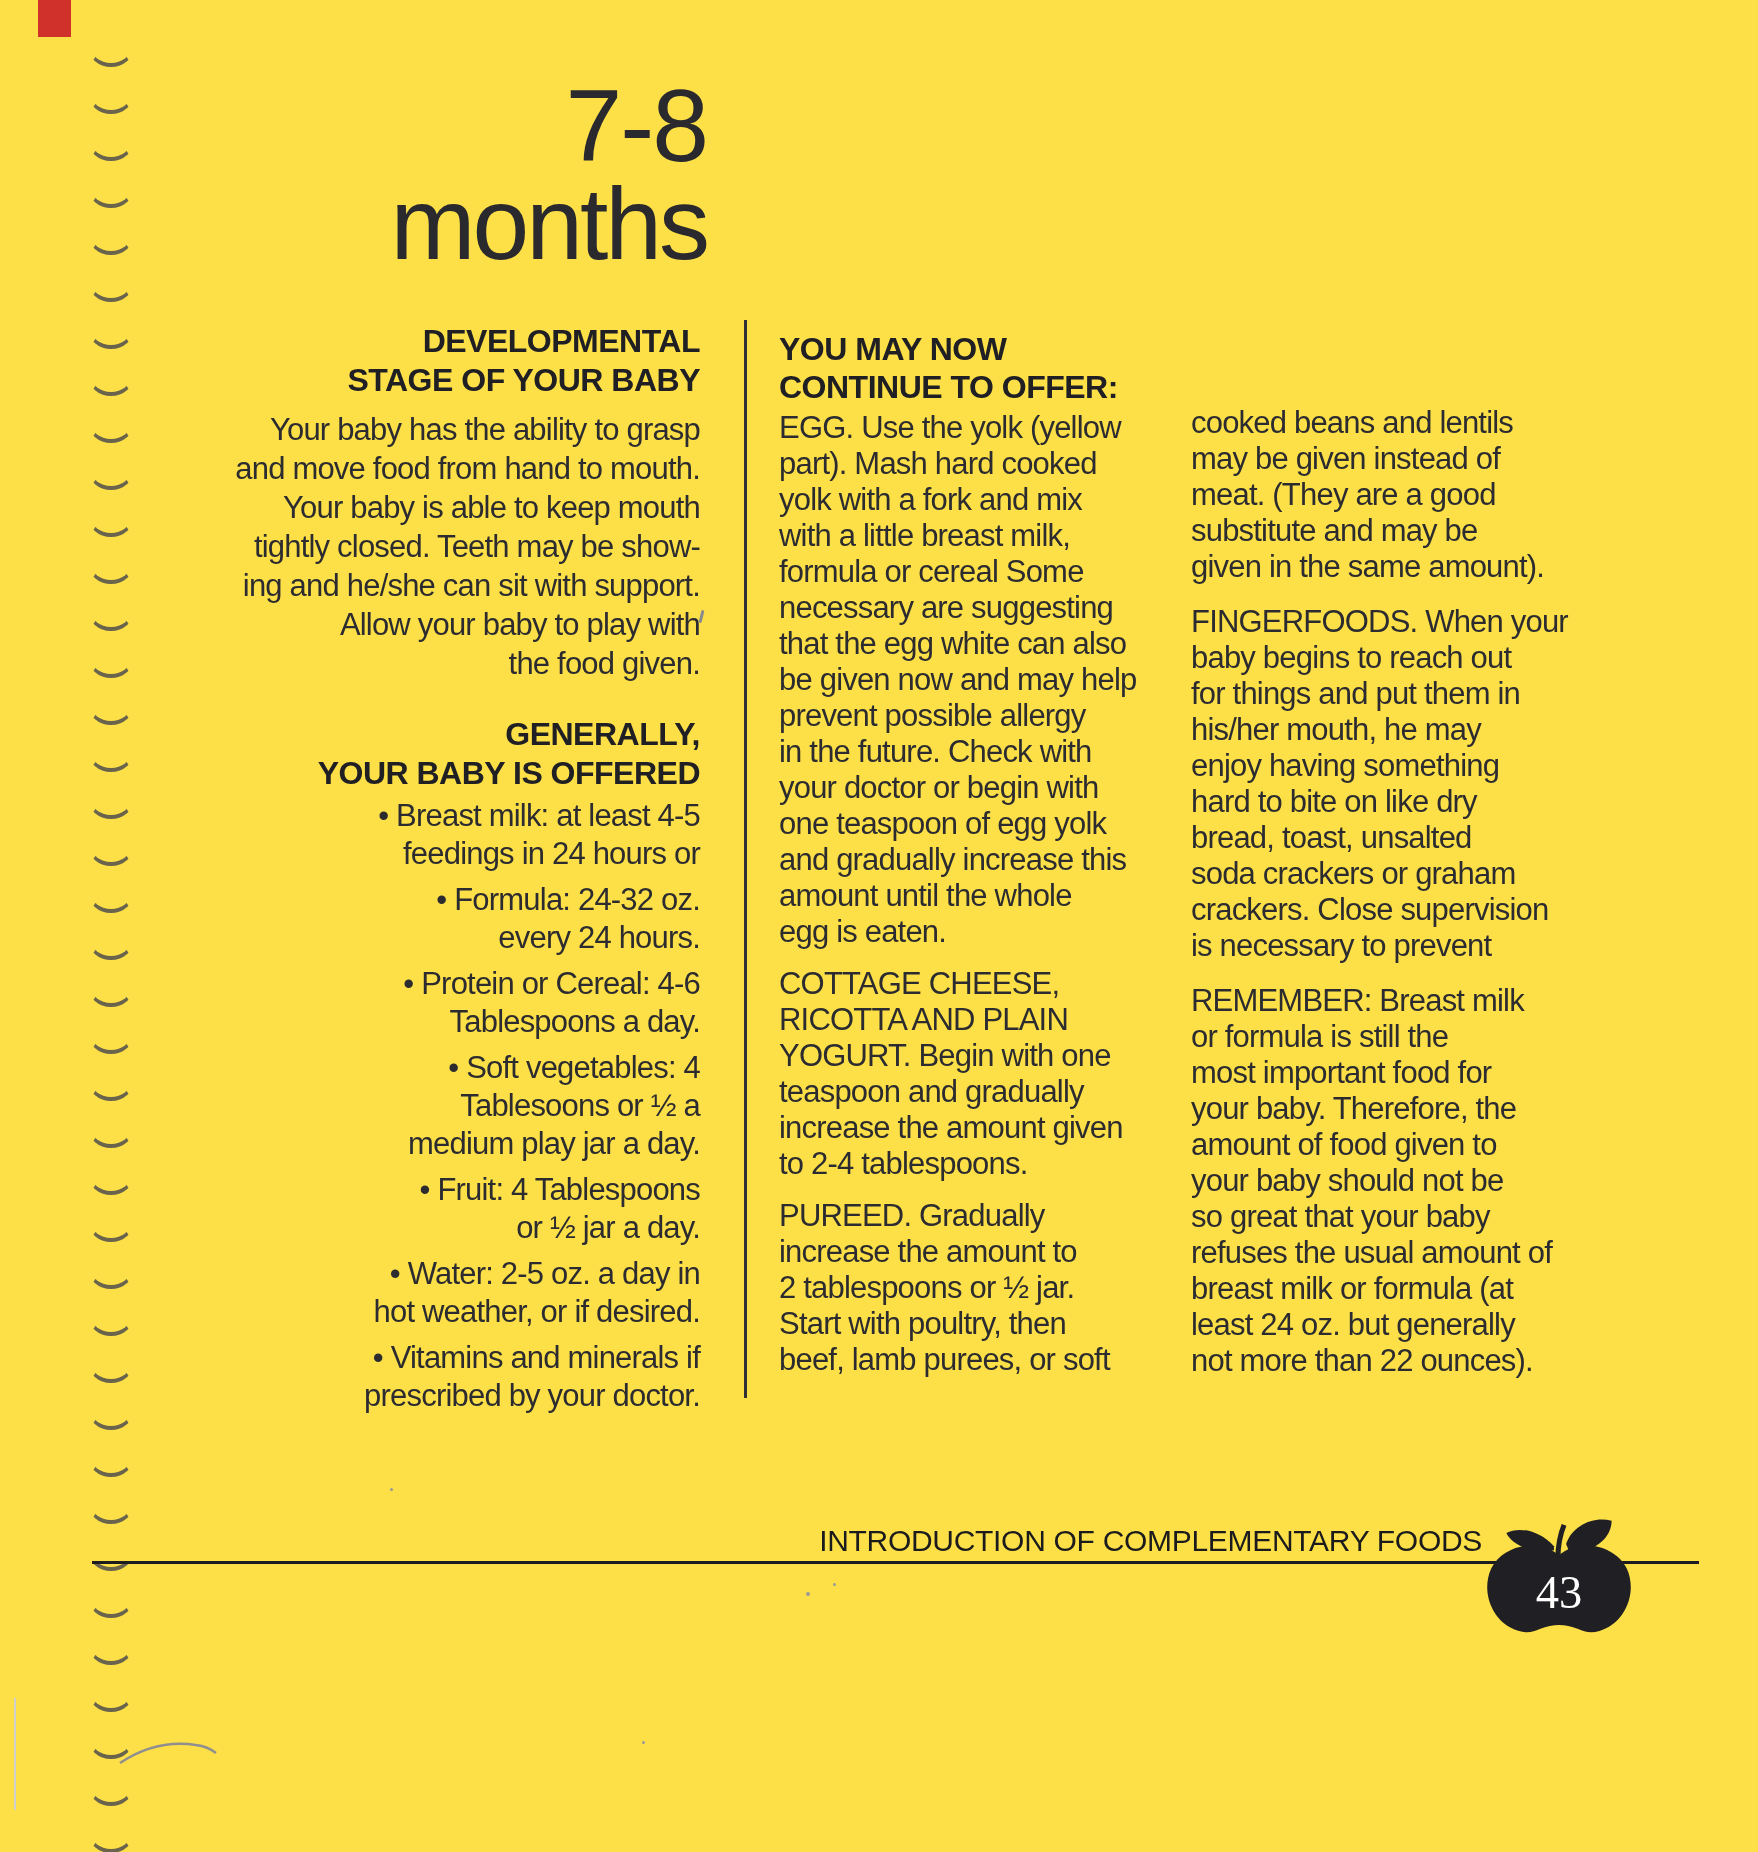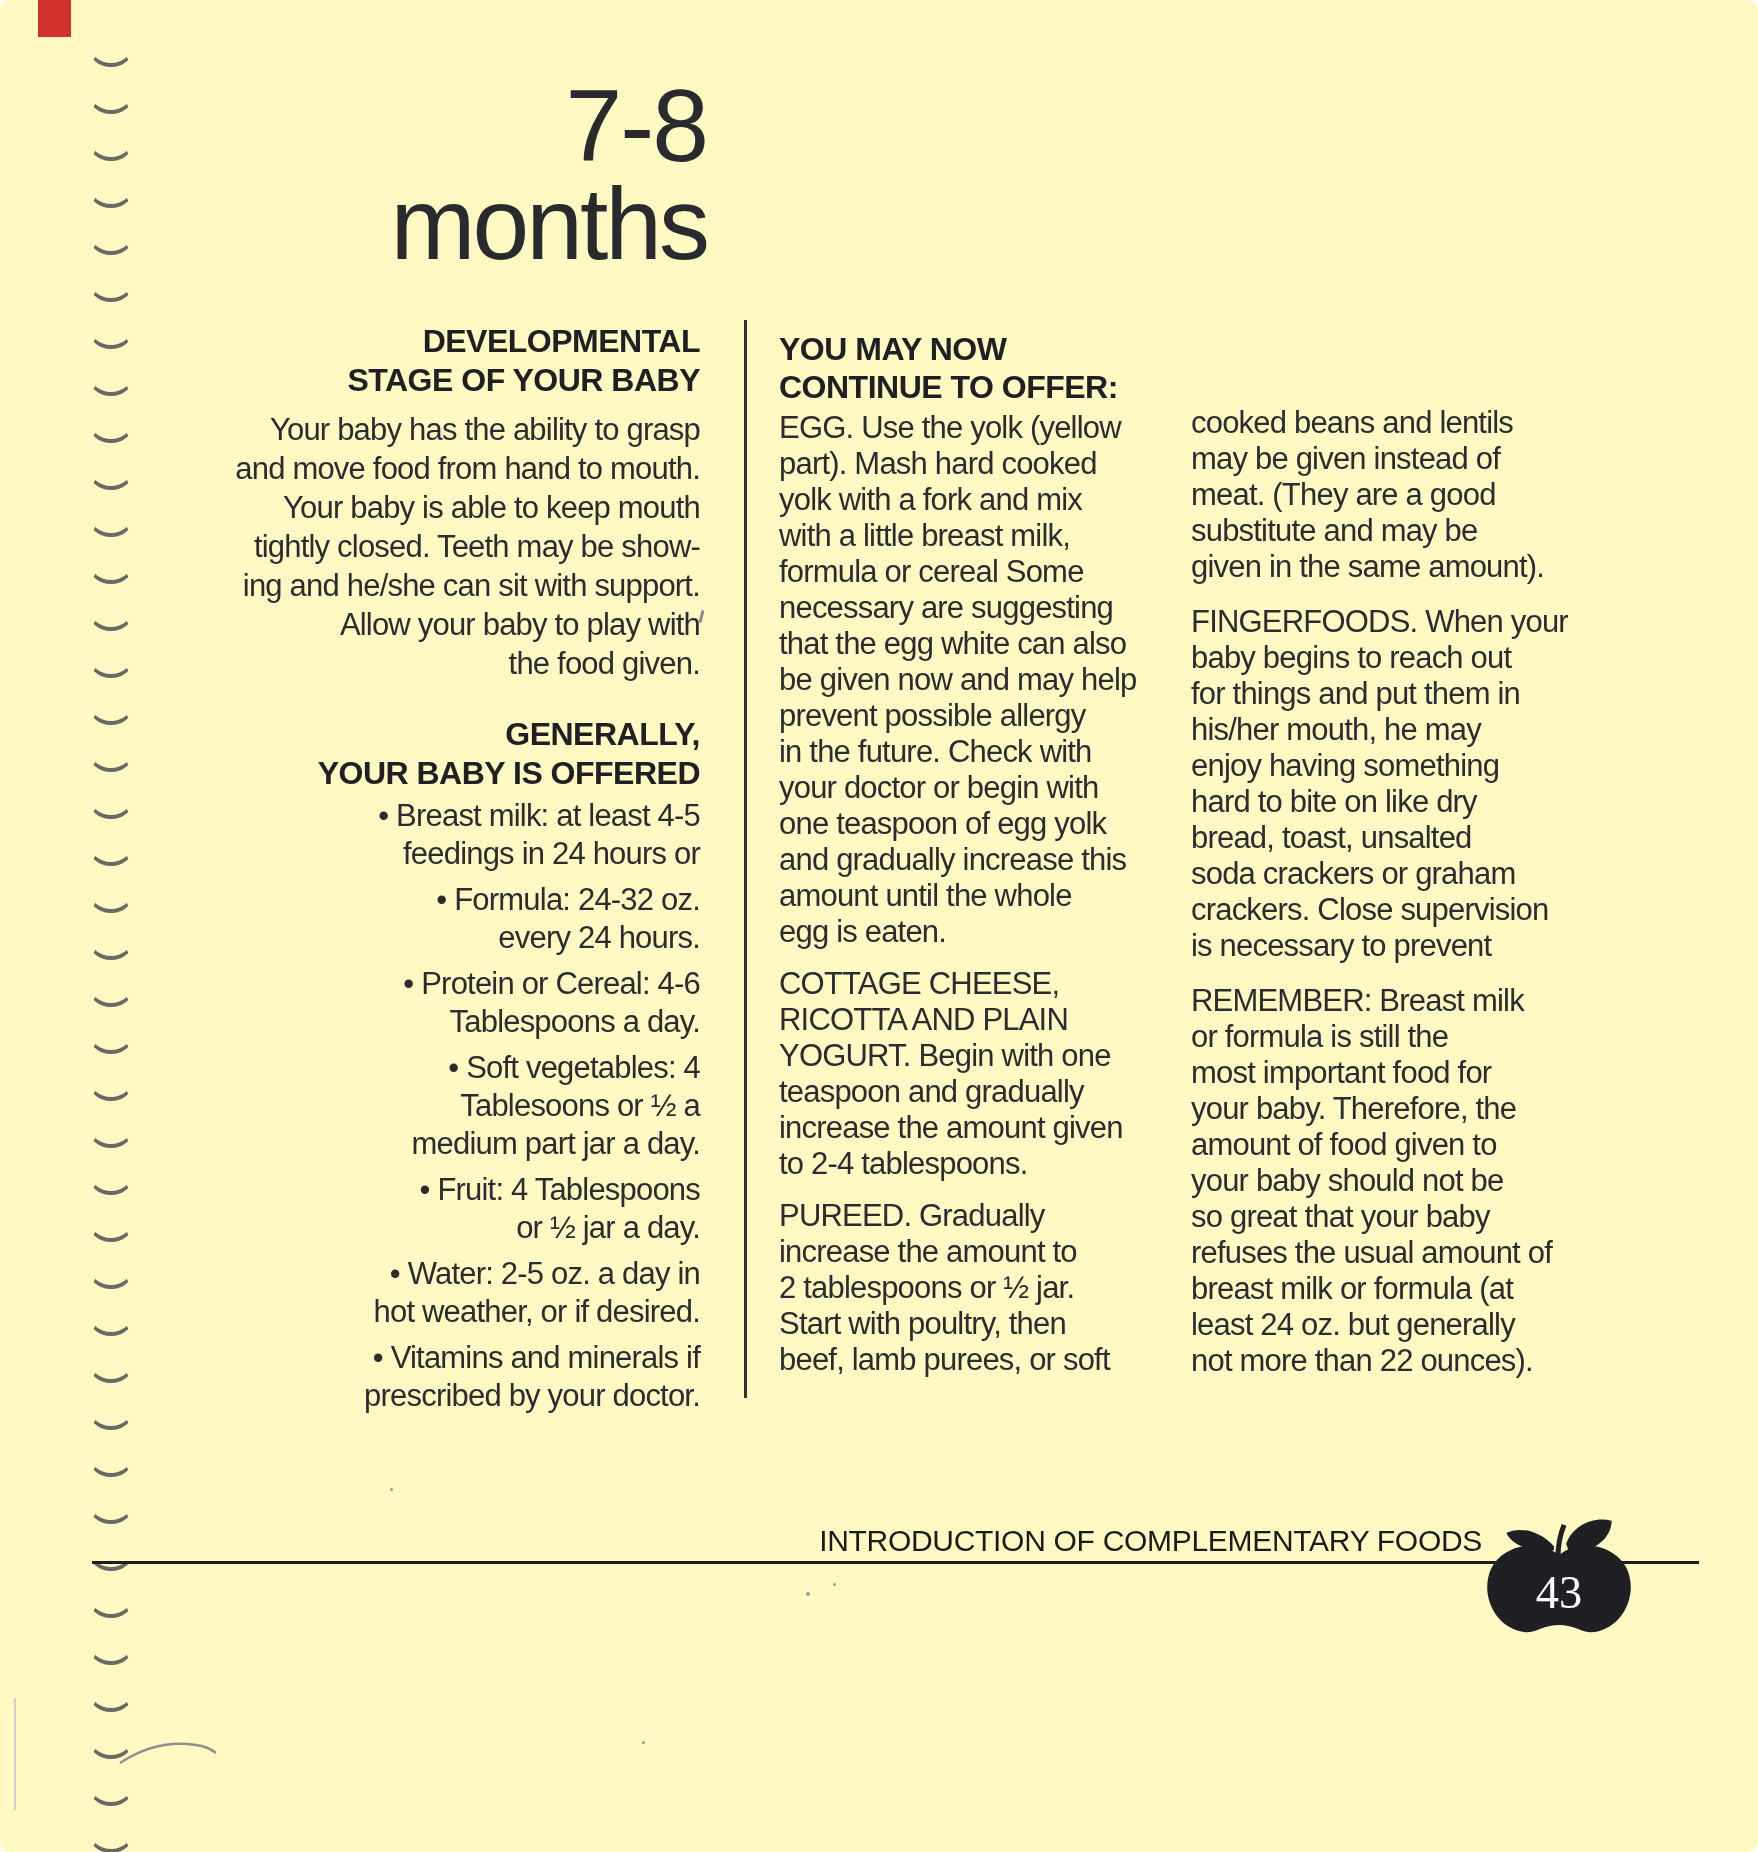--- a/index.html
+++ b/index.html
@@ -1,17 +1,17 @@
 <!DOCTYPE html>
 <html><head>
 <meta charset="utf-8">
 <style>
   html,body{margin:0;padding:0;background:#ffffff;}
-  .page{position:relative;width:1758px;height:1852px;background:#fef9c3;overflow:hidden;
-        font-family:"Liberation Sans", sans-serif;color:#2c2c30;border-radius:10px;}
+  .page{position:relative;width:1758px;height:1852px;background:#fde047;overflow:hidden;
+        font-family:"Liberation Sans", sans-serif;color:#2c2c30;}
 
   
   .red-mark{position:absolute;left:38px;top:0;width:33px;height:37px;background:#d0322b;}
   .corner-line{position:absolute;left:14px;top:1698px;width:2px;height:112px;background:#cfcfcf;}
   .dust{position:absolute;border-radius:50%;background:#9a9a9a;}
   .tick{position:absolute;left:700px;top:610px;width:3px;height:13px;background:#8b8b8b;
         transform:rotate(14deg);border-radius:2px;}
 
   
   .coils{position:absolute;left:88px;top:26px;}
@@ -138,21 +138,21 @@
           <div class="ln"><span>• Formula: 24-32 oz.</span></div>
           <div class="ln"><span>every 24 hours.</span></div>
         </div>
         <div class="para">
           <div class="ln"><span>• Protein or Cereal: 4-6</span></div>
           <div class="ln"><span>Tablespoons a day.</span></div>
         </div>
         <div class="para">
           <div class="ln"><span>• Soft vegetables: 4</span></div>
           <div class="ln"><span>Tablesoons or ½ a</span></div>
-          <div class="ln"><span>medium part jar a day.</span></div>
+          <div class="ln"><span>medium play jar a day.</span></div>
         </div>
         <div class="para">
           <div class="ln"><span>• Fruit: 4 Tablespoons</span></div>
           <div class="ln"><span>or ½ jar a day.</span></div>
         </div>
         <div class="para">
           <div class="ln"><span>• Water: 2-5 oz. a day in</span></div>
           <div class="ln"><span>hot weather, or if desired.</span></div>
         </div>
         <div class="para">

